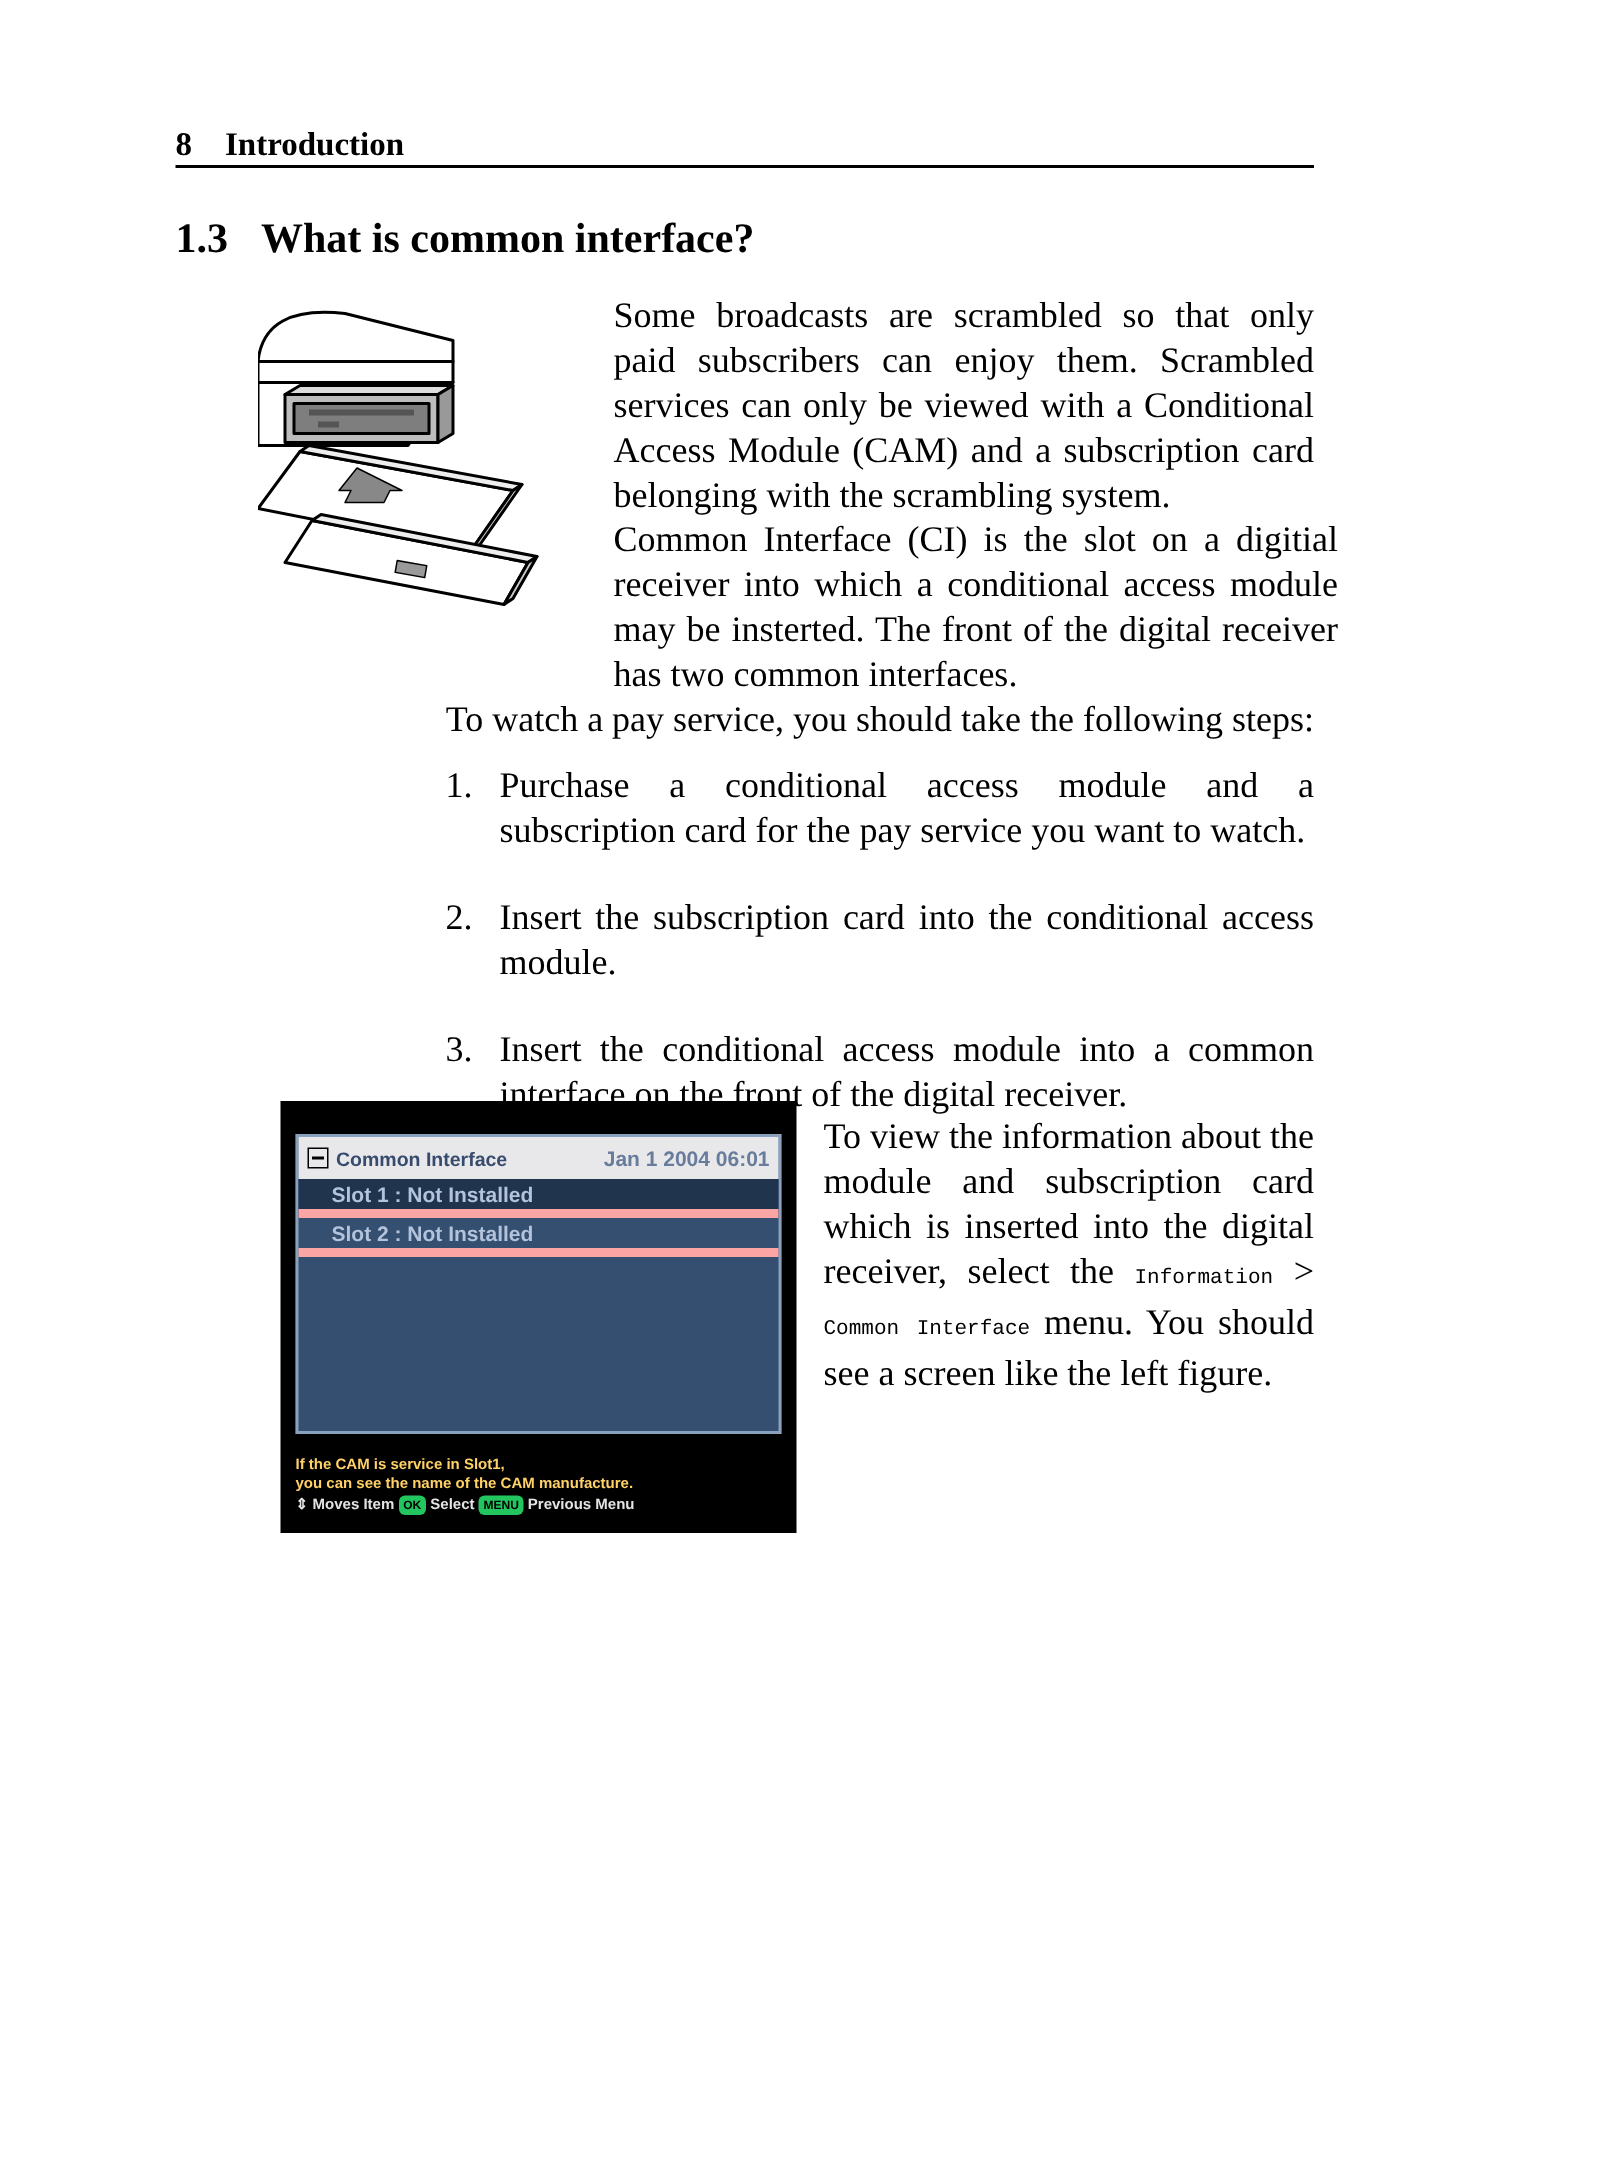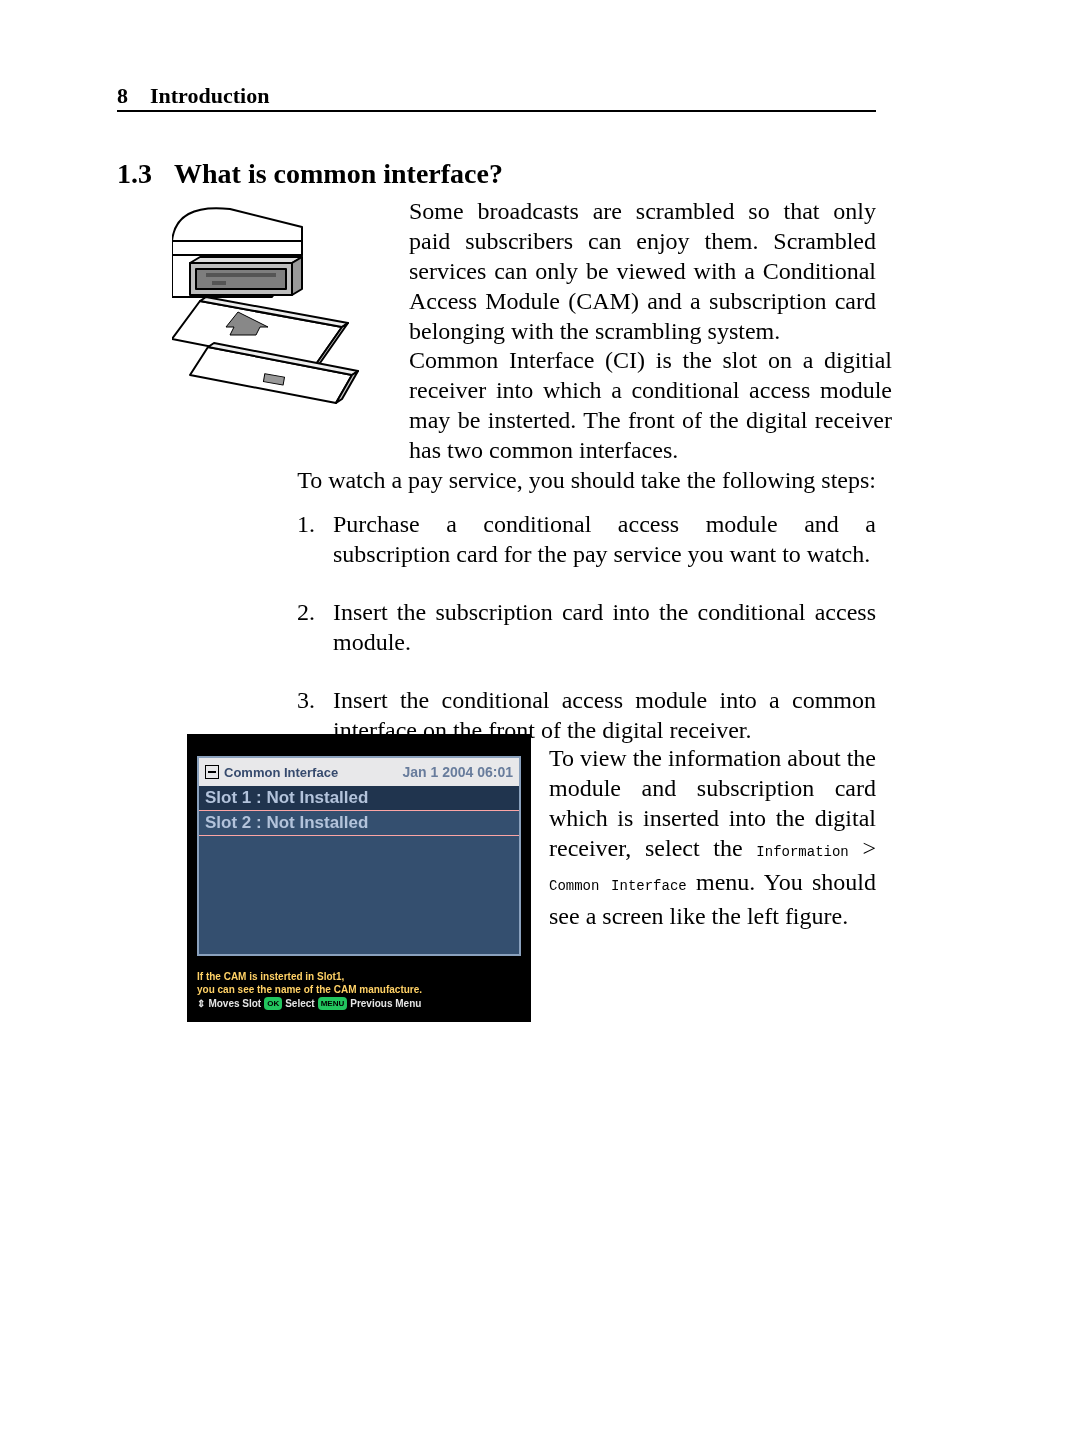--- a/index.html
+++ b/index.html
@@ -32,21 +32,21 @@
     right: 204px;
     top: 110px;
     height: 0;
     border-top: 2px solid #000;
   }
 
   
   .sec-head {
     position: absolute;
     left: 117px;
-    top: 158px;
+    top: 144px;
     font-size: 28px;
     font-weight: bold;
   }
   .sec-head .num { margin-right: 22px; }
 
   
   .device-fig {
     position: absolute;
     left: 172px;
     top: 197px;
@@ -132,25 +132,25 @@
     font-family: Arial, sans-serif;
   }
   .ci-fig .tdate {
     font-size: 14px; color: #687c9c; font-weight: bold;
     font-family: Arial, sans-serif;
   }
   .ci-fig .slots {
     padding: 0;
   }
   .ci-fig .slot {
-    padding: 2px 6px;
-    font-size: 17px;
+    padding: 2px 22px;
+    font-size: 14px;
     font-weight: bold;
     color: #b3c3db;
-    border-bottom: 1px solid #fca5a5;
+    border-bottom: 6px solid #fca5a5;
     font-family: Arial, sans-serif;
   }
   .ci-fig .slot.sel {
     background: #20344e;
   }
   .ci-fig .ftext {
     position: absolute;
     left: 10px; right: 10px; bottom: 12px;
     font-size: 10px;
     line-height: 13px;
@@ -270,25 +270,25 @@
           <span class="tcap">Common Interface</span>
         </div>
         <span class="tdate">Jan 1 2004 06:01</span>
       </div>
       <div class="slots">
         <div class="slot sel">Slot 1 : Not Installed</div>
         <div class="slot">Slot 2 : Not Installed</div>
       </div>
     </div>
     <div class="ftext">
-      <div class="l1">If the CAM is insterted in Slot1,</div>
+      <div class="l1">If the CAM is service in Slot1,</div>
       <div class="l2">you can see the name of the CAM manufacture.</div>
       <div class="nav">
         <span class="arrow">⇕</span>
-        <span>Moves Slot</span>
+        <span>Moves Item</span>
         <span class="bt">OK</span>
         <span>Select</span>
         <span class="bt">MENU</span>
         <span>Previous Menu</span>
       </div>
     </div>
   </div>
 
   <div class="p4">
     <span>To view the information about the module and subscription card which is inserted into the digital receiver, select the </span><span class="sans">Information</span>

